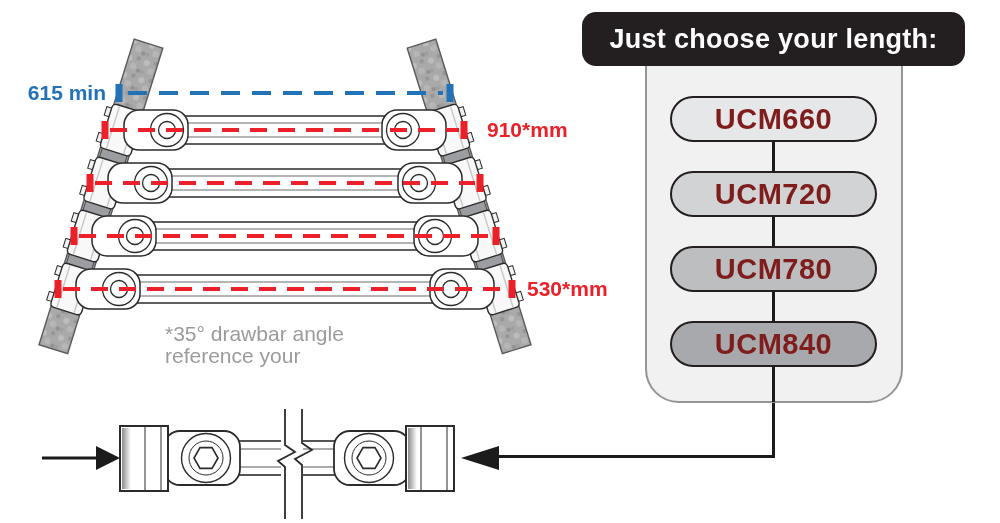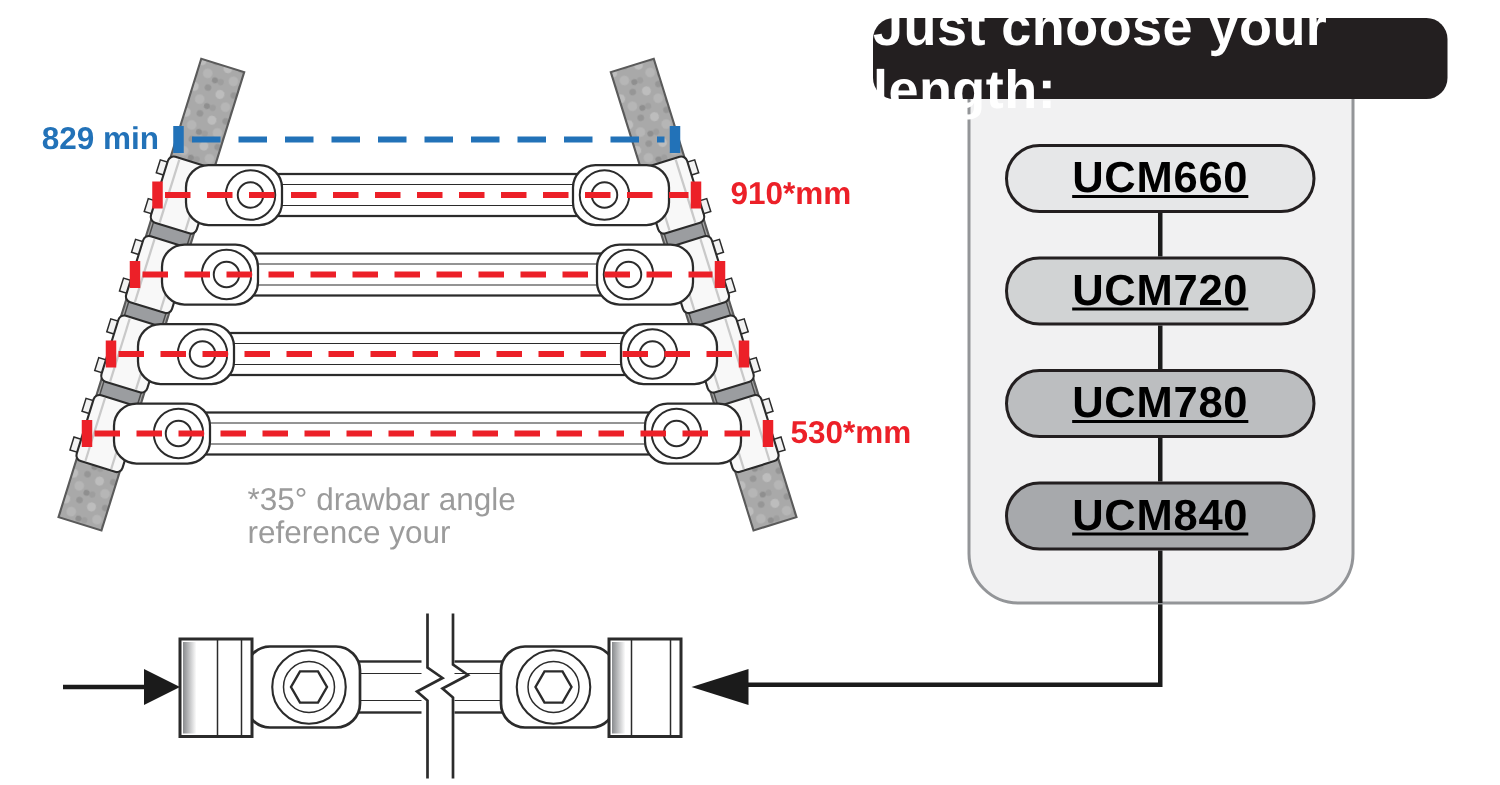--- a/index.html
+++ b/index.html
@@ -11,29 +11,28 @@
   
   .panel{
     position:absolute;left:645px;top:20px;width:258px;height:383px;
     background:#f1f1f2;border:2px solid #939598;border-radius:34px;
     box-sizing:border-box;z-index:1;
   }
   .header-bubble{
     position:absolute;left:582px;top:12px;width:383px;height:54px;
     background:#231f20;border-radius:14px;z-index:4;
     display:flex;align-items:center;justify-content:center;
-    color:#ffffff;font-size:36px;font-weight:700;letter-spacing:.3px;
+    color:#ffffff;font-size:27px;font-weight:700;letter-spacing:.3px;
   }
   .pill{
     position:absolute;left:670px;width:207px;height:46px;border-radius:23px;
     border:2px solid #231f20;box-sizing:border-box;z-index:3;
     display:flex;align-items:center;justify-content:center;
-    font-size:29px;font-weight:700;color:#000000;letter-spacing:.5px;
+    font-size:29px;font-weight:700;color:#7f1d1d;letter-spacing:.5px;
     cursor:pointer;
-    text-decoration:underline;
   }
   .pill1{top:96px;} .pill2{top:171px;} .pill3{top:246px;} .pill4{top:321px;}
   .conn{
     position:absolute;left:772px;width:3px;background:#1b1b1b;z-index:2;
   }
   .c1{top:142px;height:29px;} .c2{top:217px;height:29px;}
   .c3{top:292px;height:29px;} .c4{top:367px;height:35px;}
   
   .lbl{position:absolute;z-index:2;line-height:26px;white-space:nowrap;}
   .lbl-blue{color:#2272b8;font-weight:600;font-size:21px;}
@@ -212,21 +211,21 @@
         <polygon points="120,458 96,446 96,470" fill="#1b1b1b"></polygon>
       </g>
 
       <g>
         <path d="M773.5,402 V456.5 H498" fill="none" stroke="#1b1b1b" stroke-width="3"></path>
         <polygon points="461,458 499,446 499,470" fill="#1b1b1b"></polygon>
       </g>
     </g>
   </svg>
 
-  <div class="lbl lbl-blue label-615">829 min</div>
+  <div class="lbl lbl-blue label-615">615 min</div>
   <div class="lbl lbl-red label-660">910*mm</div>
   <div class="lbl lbl-red label-840">530*mm</div>
   <div class="footnote">
     <div>*35° drawbar angle</div>
     <div>reference your</div>
   </div>
 
   <div class="panel"></div>
 
   <div class="conn c1"></div>

